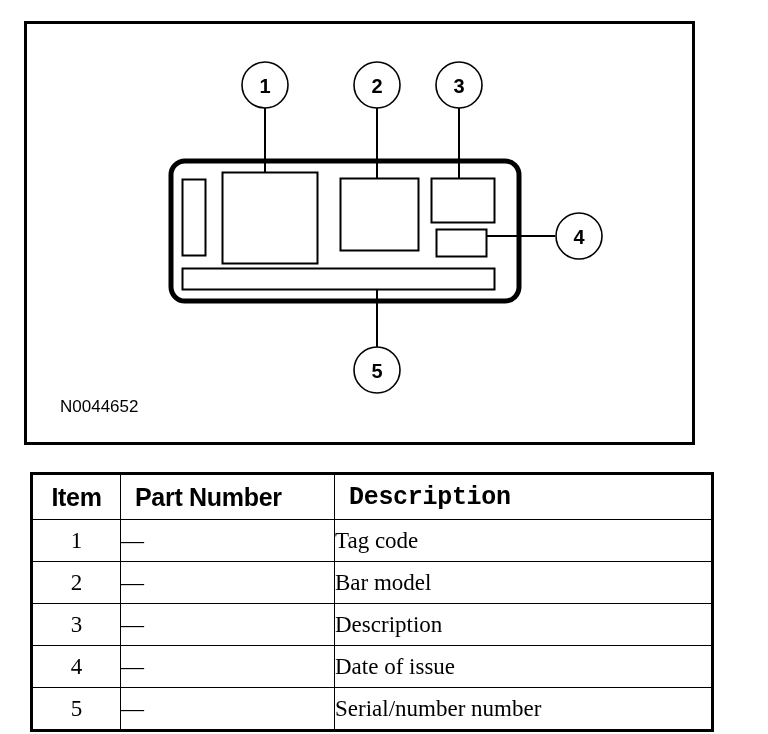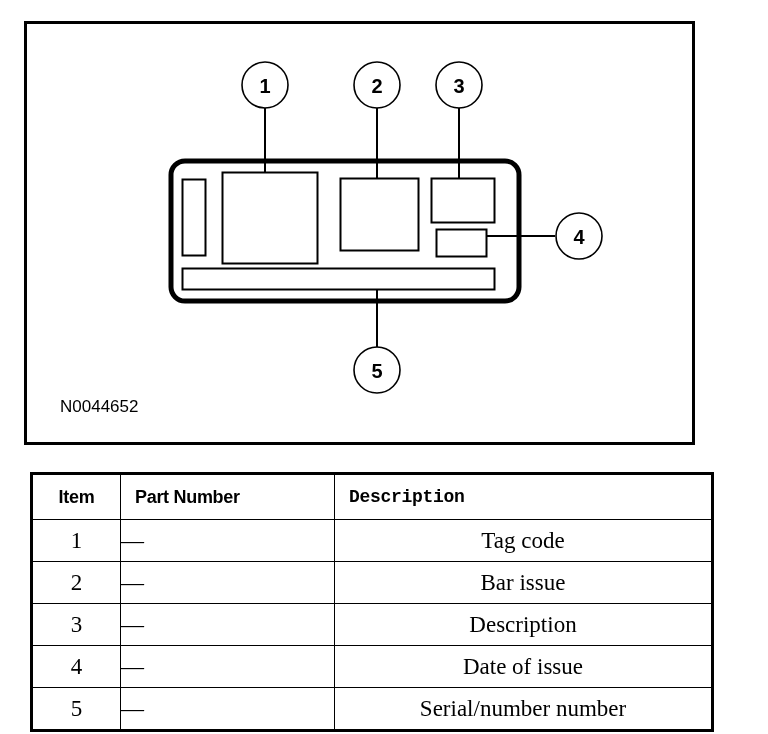--- a/index.html
+++ b/index.html
@@ -74,21 +74,21 @@
     border-right-width: 3px;
   }
   .col-item   { width: 87px; }
   .col-part   { width: 213px; }
   .col-desc   { width: 376px; font-family: Liberation Mono, monospace; }
 
   thead th {
     height: 44px;
     font-family: "Liberation Sans", sans-serif;
     font-weight: bold;
-    font-size: 18px;
+    font-size: 25px;
     text-align: left;
     letter-spacing: -0.3px;
   }
   .th-inner {
     padding-left: 14px;
   }
   .th-inner.center {
     padding-left: 0;
     text-align: center;
   }
@@ -98,21 +98,20 @@
     font-size: 23px;
   }
   .cell-item {
     text-align: center;
   }
   .cell-part {
     padding-left: 12px;
   }
   .cell-desc {
     padding-left: 13px;
-    text-align: center;
   }
 </style>
 </head>
 <body>
 
 <div id="illustration-panel">
   <svg id="illustration-svg" width="768" height="460" viewBox="0 0 768 460">
 
     <rect x="25.5" y="22.5" width="668" height="421" fill="#ffffff" stroke="#000000" stroke-width="3"></rect>
 
@@ -180,21 +179,21 @@
     </thead>
     <tbody>
       <tr>
         <td class="cell-item">1</td>
         <td class="cell-part">—</td>
         <td class="cell-desc">Tag code</td>
       </tr>
       <tr>
         <td class="cell-item">2</td>
         <td class="cell-part">—</td>
-        <td class="cell-desc">Bar issue</td>
+        <td class="cell-desc">Bar model</td>
       </tr>
       <tr>
         <td class="cell-item">3</td>
         <td class="cell-part">—</td>
         <td class="cell-desc">Description</td>
       </tr>
       <tr>
         <td class="cell-item">4</td>
         <td class="cell-part">—</td>
         <td class="cell-desc">Date of issue</td>

